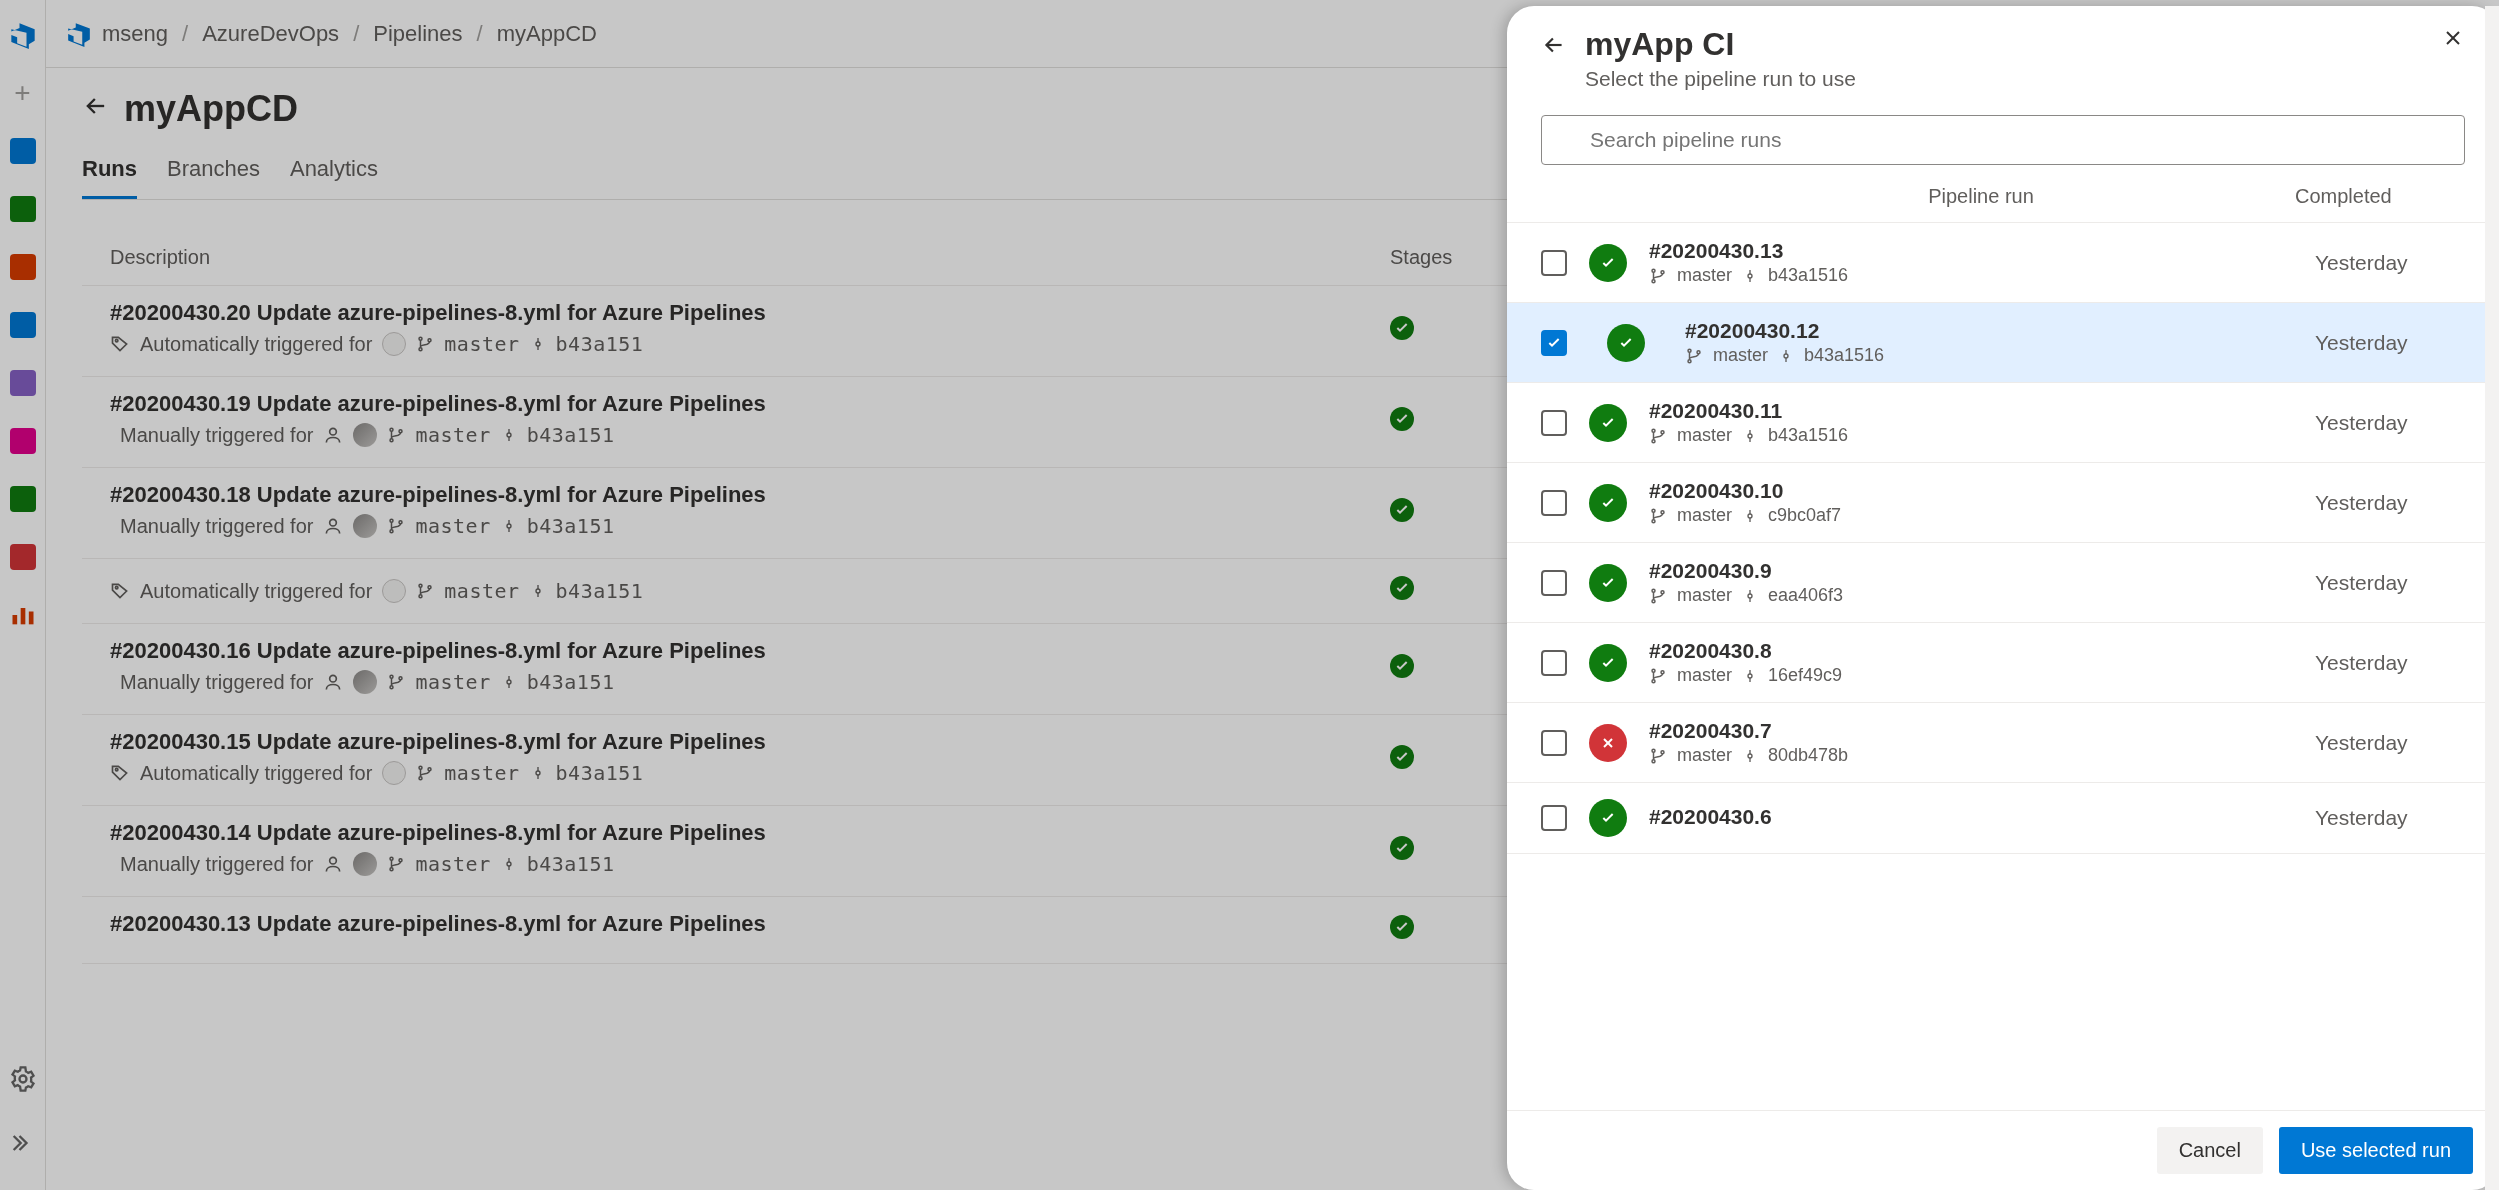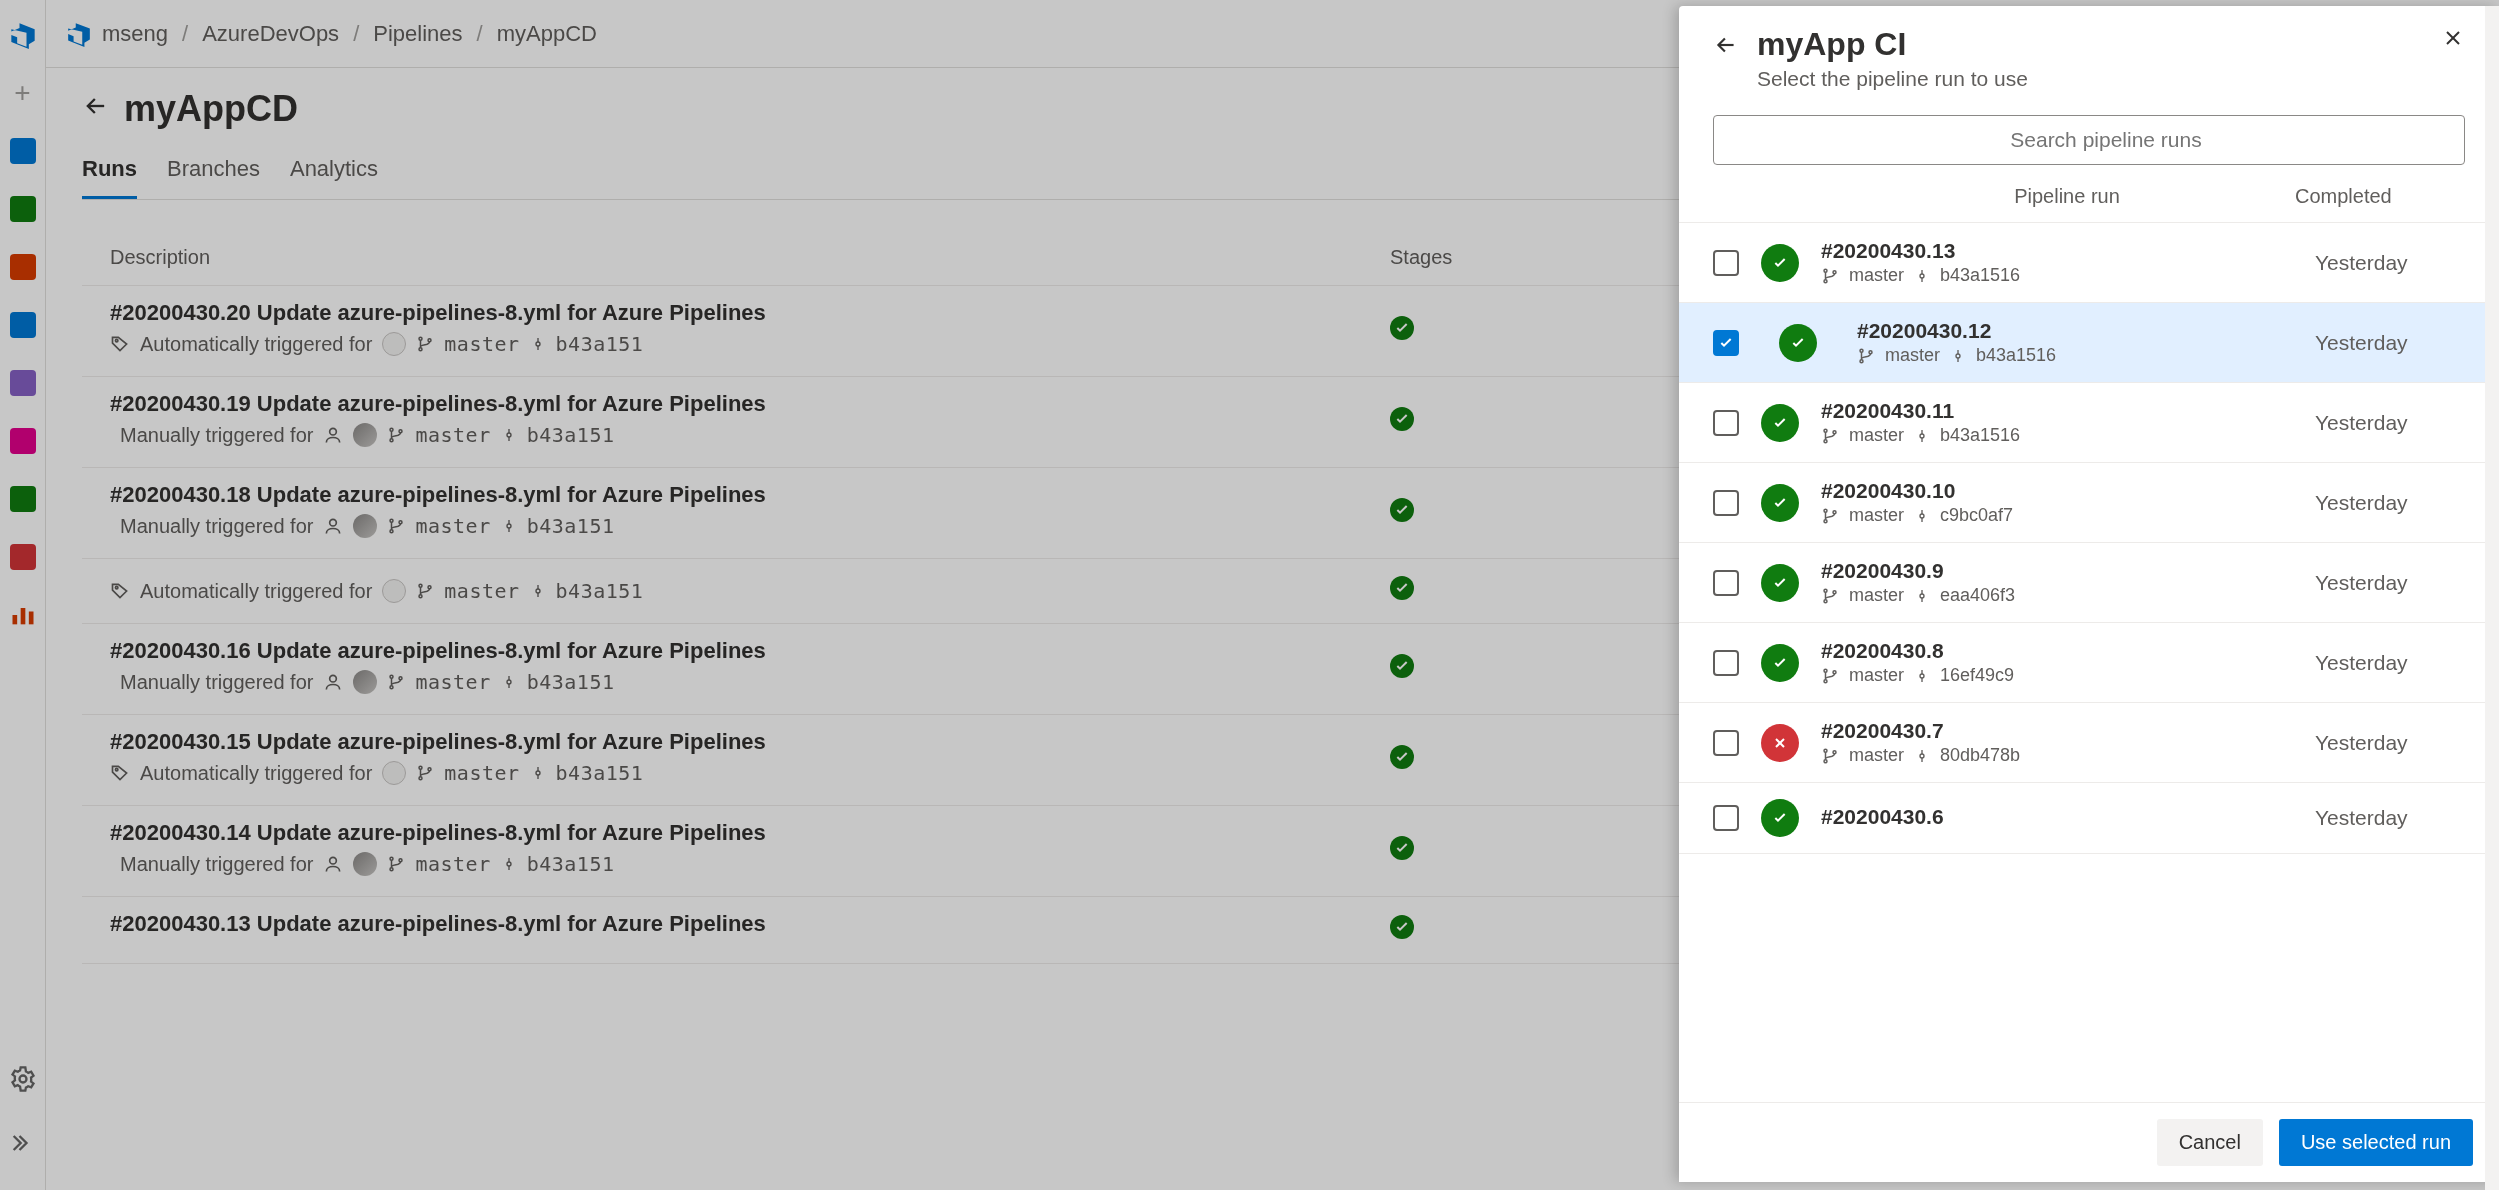--- a/index.html
+++ b/index.html
@@ -145,28 +145,29 @@
     width: 24px; height:24px; border-radius:50%;
     display:inline-flex; align-items:center; justify-content:center;
     color:#fff;
   }
   .status-success { background:#107c10; }
 
   
   .panel {
     position: absolute;
     top: 6px; right: 0;
-    width: 820px;
-    bottom: 8px;
+    width: 992px;
+    bottom: 0;
     background:#fff;
     box-shadow: -4px 0 14px rgba(0,0,0,.2);
     z-index: 10;
     display:flex;
     flex-direction:column;
     border-top-left-radius: 4px;
+    border-radius: 27px;
   }
   .panel-header {
     padding: 20px 34px 12px 34px;
     display:flex;
     align-items:flex-start;
     gap: 18px;
   }
   .panel-back { font-size:28px; color:#323130; padding-top:6px; cursor:pointer; }
   .panel-title { font-size:32px; font-weight:600; color:#323130; }
   .panel-sub { font-size:21px; color:#605e5c; margin-top:4px; }
@@ -175,21 +176,20 @@
   }
 
   .panel-search-wrap { padding: 12px 34px 6px 34px; }
   .panel-search {
     width: 100%;
     border:1px solid #8a8886;
     border-radius:4px;
     padding: 12px 14px 12px 48px;
     font-size: 21px;
     position:relative;
-    text-align:center;
   }
   .panel-search-box { position:relative; }
   .search-icon-pos {
     position:absolute; left:16px; top:50%; transform:translateY(-50%);
     color:#605e5c;
   }
 
   .panel-cols {
     display:flex;
     padding: 14px 44px 14px 160px;

